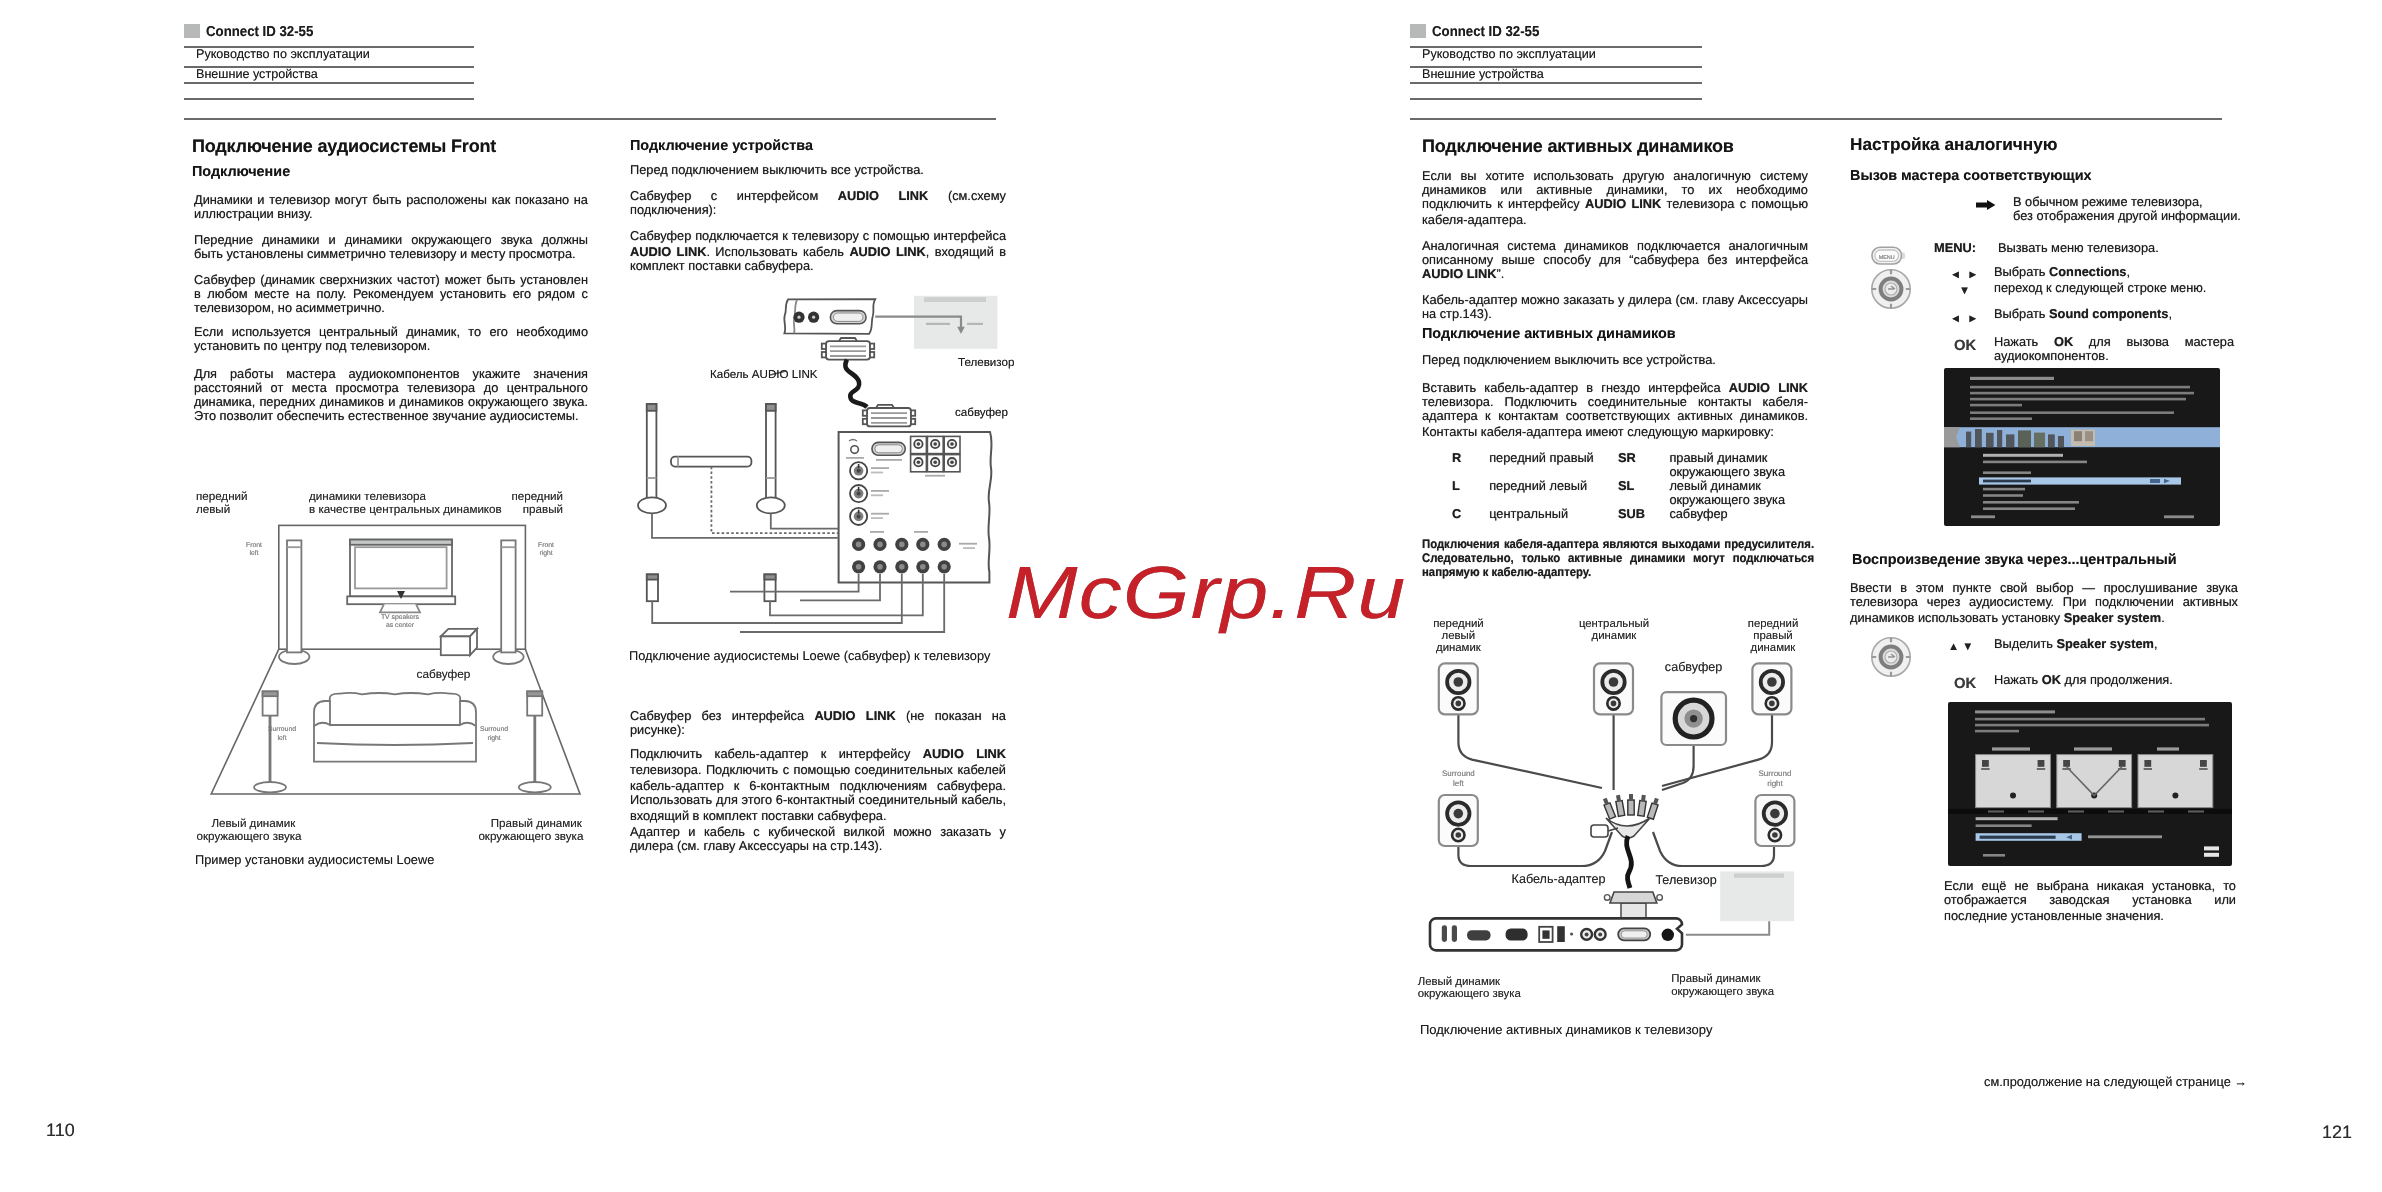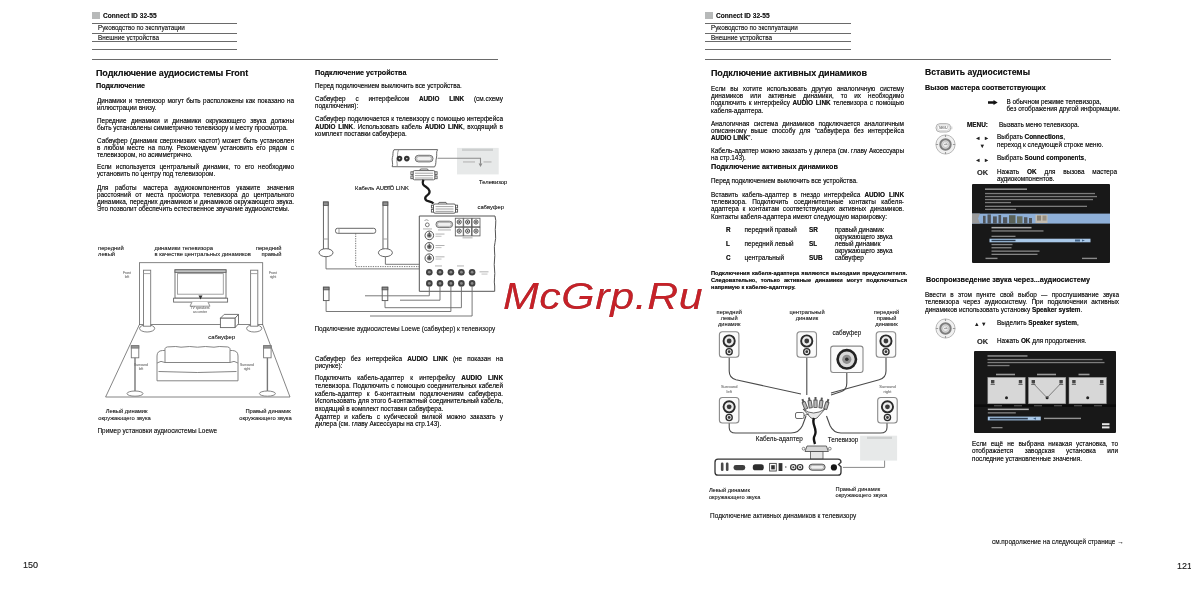--- a/index.html
+++ b/index.html
@@ -549,21 +549,21 @@
 <g font-family="Liberation Sans,sans-serif" font-size="4" fill="#909090">
 <text x="24.2" y="83.2" text-anchor="middle">Surround</text>
         <text x="24.2" y="88" text-anchor="middle">left</text>
 <text x="182.5" y="83.2" text-anchor="middle">Surround</text>
         <text x="182.5" y="88" text-anchor="middle">right</text>
 </g>
 </svg>
 
 <div class="abs" style="left:710px;top:512px;font-size:6.5px;">Подключение активных динамиков к телевизору</div>
 
-<div class="abs h1" style="left:925px;top:68.2px;font-size:8.6px;letter-spacing:0;">Вставить аудиосистемы</div>
+<div class="abs h1" style="left:925px;top:68.2px;font-size:8.6px;letter-spacing:0;">Настройка аналогичную</div>
 
 <div class="abs h2" style="left:925px;top:83.7px;">Вызов мастера соответствующих</div>
 
 <div class="abs" style="left:988px;top:99.5px;width:10px;height:5px;">
 <svg width="10" height="5" viewBox="0 0 10 5">
         <path d="M0,1.2 h5.5 v-1.2 l4.2,2.5 l-4.2,2.5 v-1.2 h-5.5 z" fill="#111"></path>
       </svg>
 </div>
 
 <div class="abs body" style="left:1006.5px;top:97.9px;">В обычном режиме телевизора,<br>без отображения другой информации.</div>
@@ -647,21 +647,21 @@
 <rect x="19.5" y="59.9" width="21" height="1.3"></rect>
 <rect x="19.5" y="63.1" width="20" height="1.3"></rect>
 <rect x="19.5" y="66.5" width="48" height="1.3"></rect>
 <rect x="19.5" y="69.7" width="46" height="1.3"></rect>
 </g>
 
 <rect x="13.5" y="73.7" width="12" height="1.4" fill="#8a8a8a"></rect>
 <rect x="110" y="73.7" width="15" height="1.4" fill="#8a8a8a"></rect>
 </svg>
 
-<div class="abs h2" style="left:926px;top:276px;">Воспроизведение звука через...аудиосистему</div>
+<div class="abs h2" style="left:926px;top:276px;">Воспроизведение звука через...центральный</div>
 
 <div class="abs body" style="left:925px;top:291.2px;width:194px;">
 <div class="j">Ввести в этом пункте свой выбор — прослушивание звука</div>
 <div class="j">телевизора через аудиосистему. При подключении активных</div>
 <div>динамиков использовать установку <span class="b">Speaker system</span>.</div>
 </div>
 
 <svg class="abs" style="left:934.5px;top:317.5px;" width="21" height="21" viewBox="0 0 21 21">
 <circle cx="10.5" cy="10.5" r="9.6" fill="#f0f0f0" stroke="#a8a8a8" stroke-width="0.8"></circle>
 <path d="M10.5,0.9 v2.2 M10.5,17.9 v2.2 M0.9,10.5 h2.2 M17.9,10.5 h2.2" stroke="#9a9a9a" stroke-width="1.1"></path>
@@ -743,19 +743,19 @@
 </svg>
 
 <div class="abs body" style="left:972px;top:440.2px;width:146px;">
 <div class="j">Если ещё не выбрана никакая установка, то</div>
 <div class="j">отображается заводская установка или</div>
 <div>последние установленные значения.</div>
 </div>
 
 <div class="abs" style="left:992px;top:537.5px;font-size:6.4px;">см.продолжение на следующей странице →</div>
 
-<div class="abs" style="left:23px;top:560px;font-size:9px;color:#2c2c2c;">150</div>
-
-<div class="abs" style="left:1161px;top:560.8px;font-size:9px;color:#2c2c2c;margin-left:16px;">121</div>
+<div class="abs" style="left:23px;top:560px;font-size:9px;color:#2c2c2c;">110</div>
+
+<div class="abs" style="left:1161px;top:560.8px;font-size:9px;color:#2c2c2c;">121</div>
 
 <div class="abs" style="left:503px;top:277.8px;font-size:37px;line-height:37px;font-style:italic;color:#c62128;letter-spacing:0.5px;transform:scaleX(1.16);transform-origin:left top;">McGrp.Ru</div>
 
 </div>
 
 </body></html>

